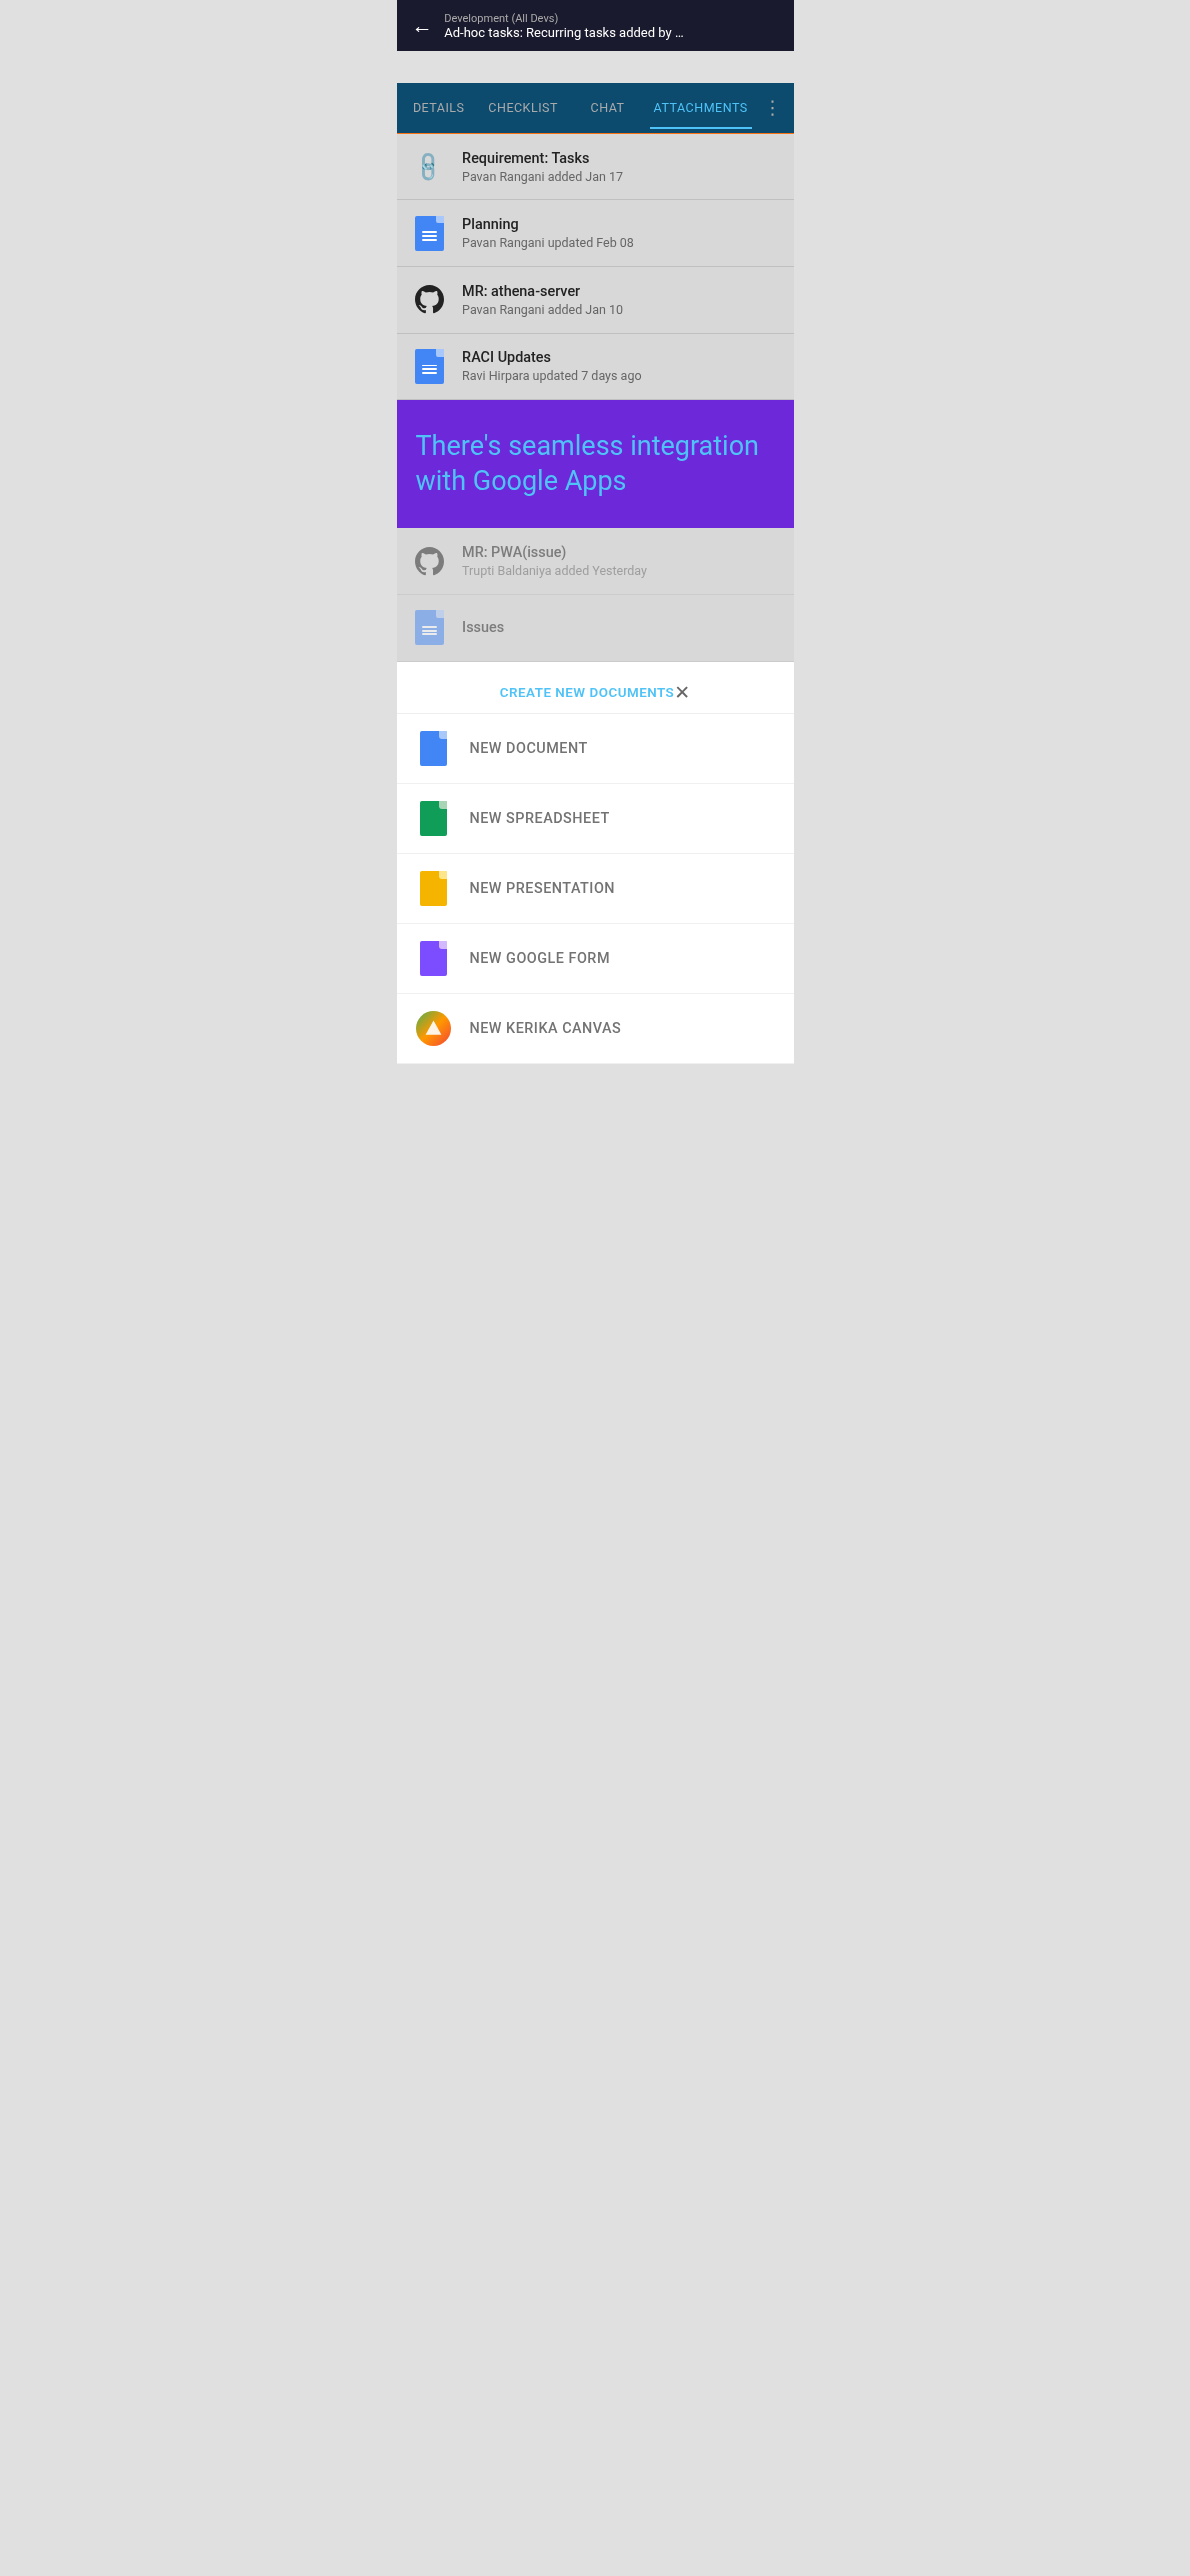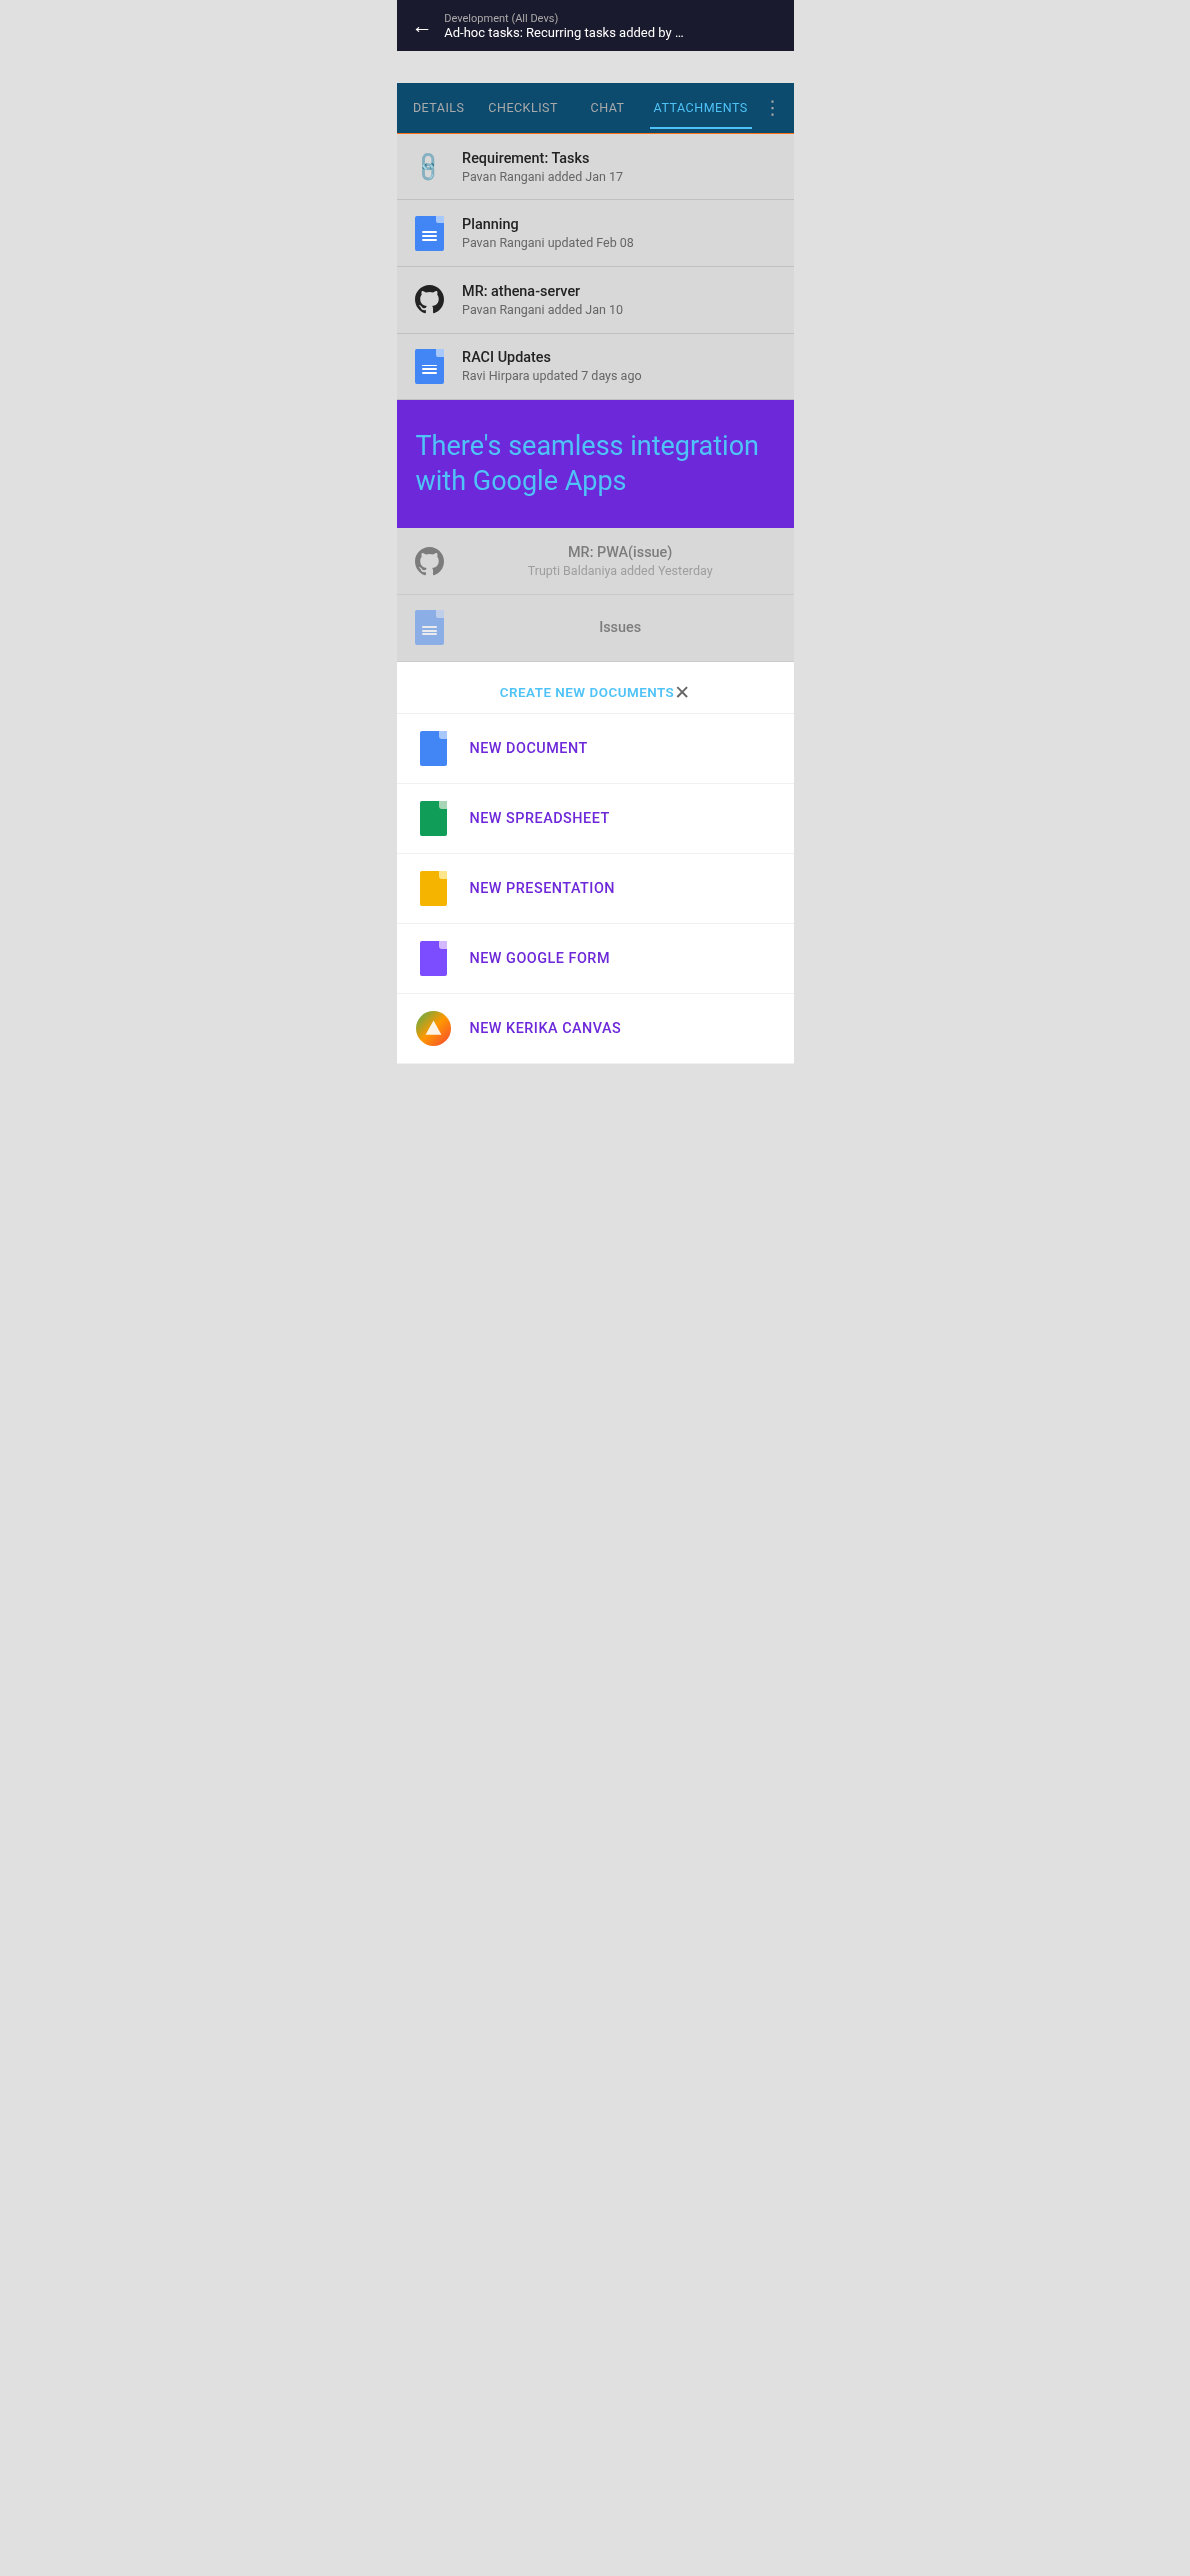--- a/index.html
+++ b/index.html
@@ -212,21 +212,21 @@
       display: flex;
       align-items: center;
       gap: 19px;
       padding: 17px 19px;
       border-bottom: 1px solid #f0f0f0;
       cursor: pointer;
     }
 
     .bottom-sheet-item-label {
       font-size: 14.4px;
-      color: #6d28d9;
+      color: #737373;
       font-weight: 500;
       letter-spacing: 0.5px;
     }
 
     .bs-icon {
       width: 35px;
       height: 35px;
       display: flex;
       align-items: center;
       justify-content: center;
@@ -315,21 +315,20 @@
       height: 35px;
       border-radius: 50%;
       background: linear-gradient(135deg, #4caf50 0%, #ff9800 50%, #f44336 100%);
       display: flex;
       align-items: center;
       justify-content: center;
     }
 
     .dim-item {
       opacity: 0.5;
-      text-align: center;
     }
   </style>
 </head>
 <body>
 
 <div class="header">
   <span class="back-btn">←</span>
   <div class="header-text">
     <div class="header-subtitle">Development (All Devs)</div>
     <div class="header-title">Ad-hoc tasks: Recurring tasks added by …</div>

